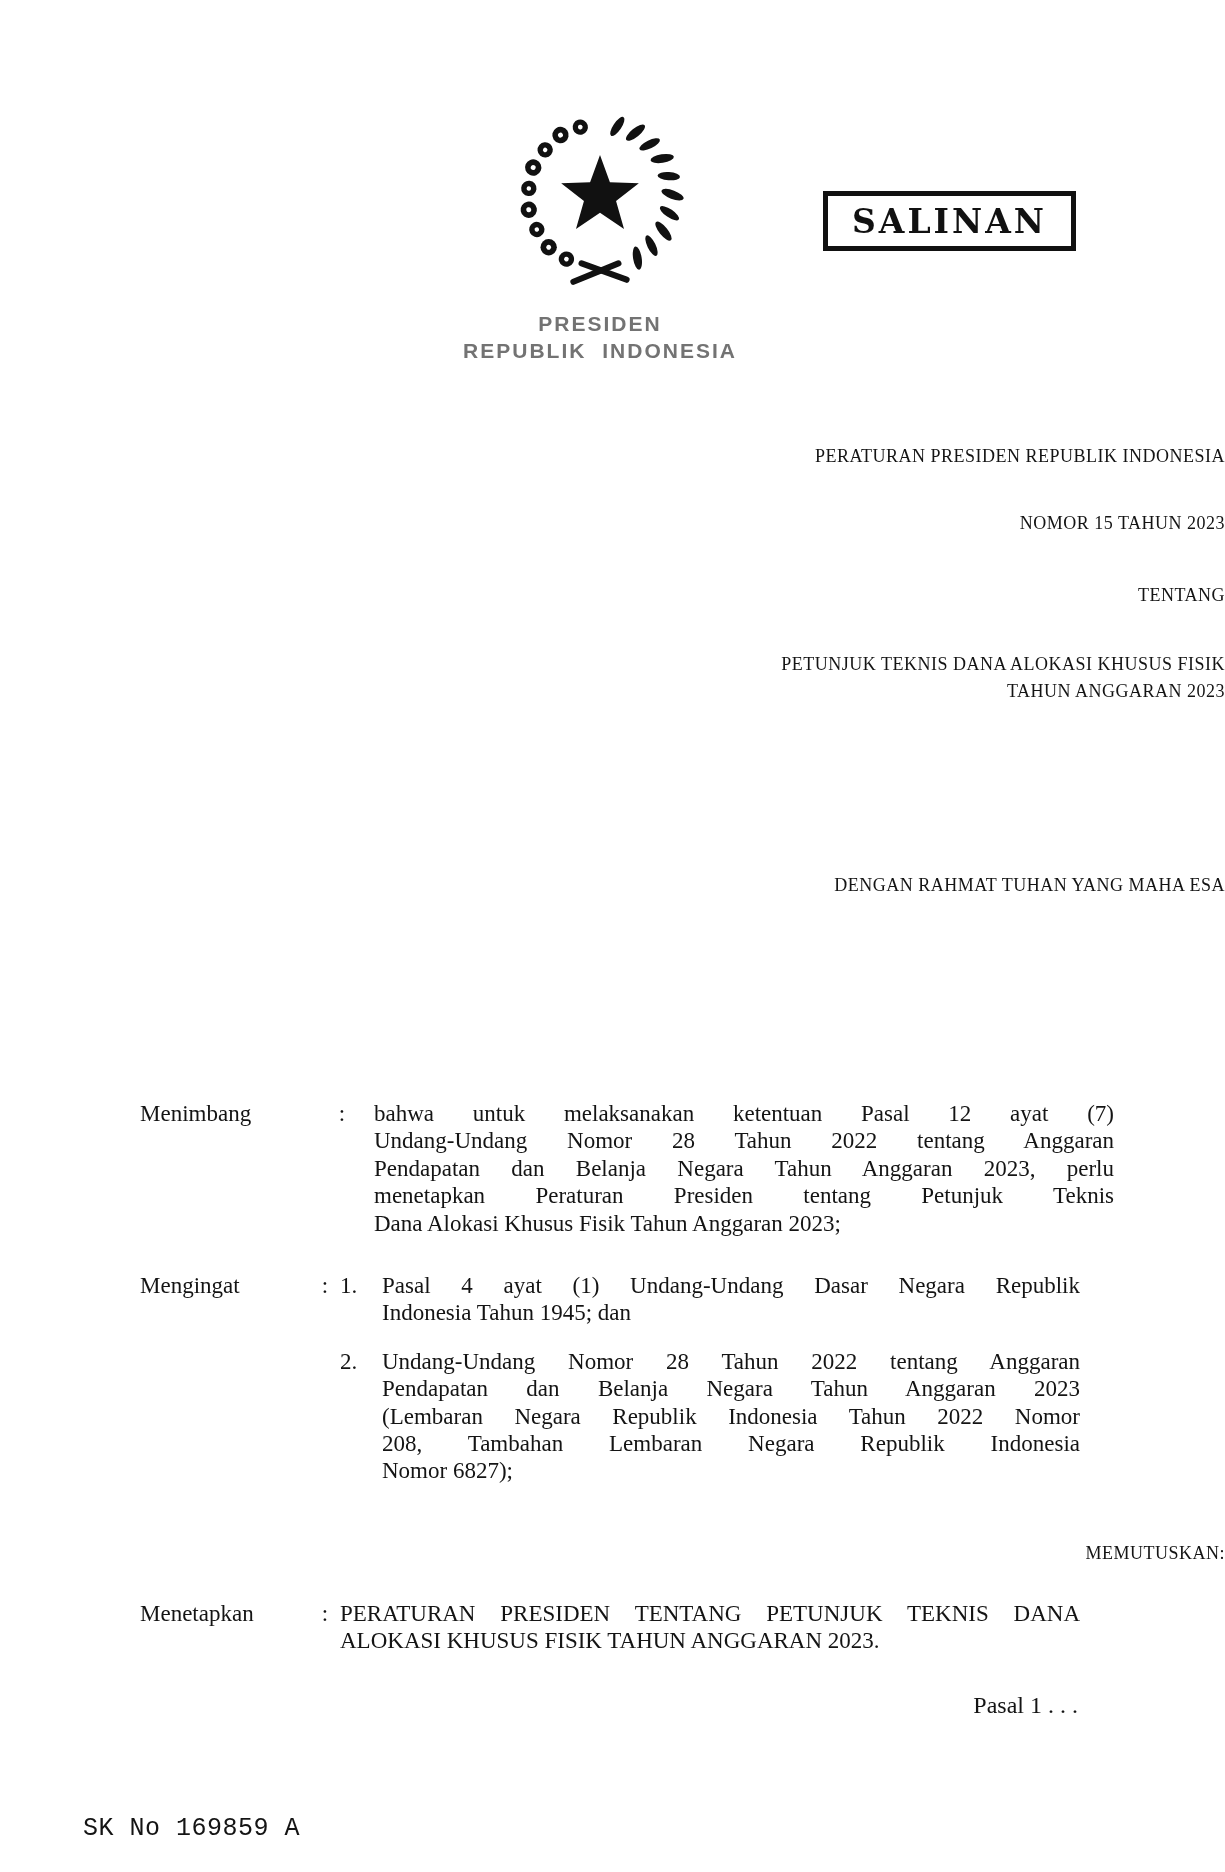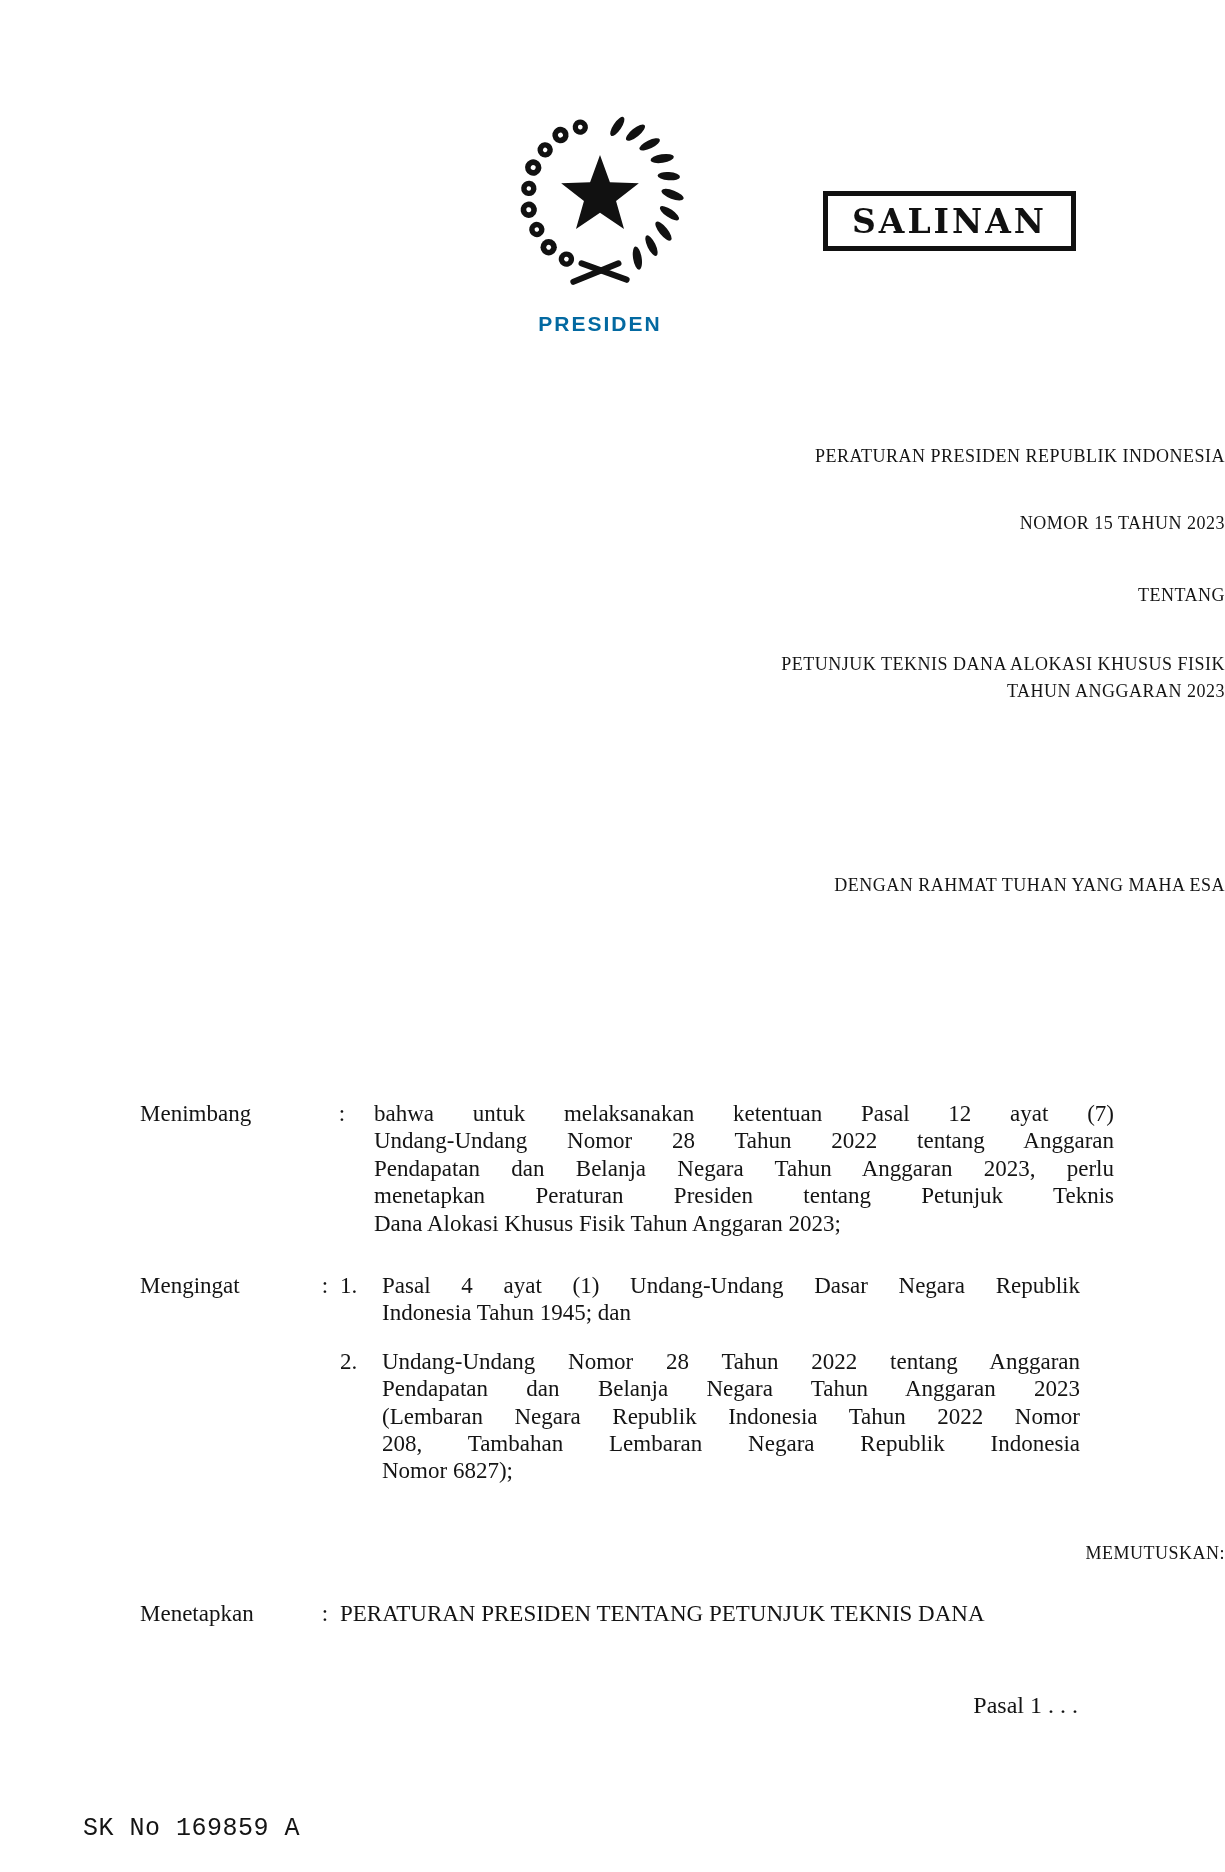--- a/index.html
+++ b/index.html
@@ -23,21 +23,21 @@
     height: 184px;
   }
   .letterhead {
     position: absolute;
     left: 0;
     top: 311px;
     width: 1200px;
     text-align: center;
     font-family: "Liberation Sans", sans-serif;
     font-weight: bold;
-    color: #0369a1;
+    color: #737373;
   }
   .letterhead .lh1 {
     font-size: 21px;
     letter-spacing: 2px;
     line-height: 26px;
   }
   .letterhead .lh2 {
     font-size: 21px;
     letter-spacing: 2px;
     word-spacing: 8px;
@@ -210,20 +210,21 @@
     </g>
     <polygon fill="#111" points="90,46 99.7,72.7 128,73.6 105.7,91.1 113.5,118.4 90,102.5 66.5,118.4 74.3,91.1 52,73.6 80.3,72.7"></polygon>
   </svg>
 
   <div class="stamp-box">
     <span>SALINAN</span>
   </div>
 
   <div class="letterhead">
     <div class="lh1">PRESIDEN</div>
+    <div class="lh2">REPUBLIK INDONESIA</div>
   </div>
 
   <div class="cline t1">PERATURAN PRESIDEN REPUBLIK INDONESIA</div>
   <div class="cline t2">NOMOR 15 TAHUN 2023</div>
   <div class="cline t4">PETUNJUK TEKNIS DANA ALOKASI KHUSUS FISIK</div>
   <div class="cline t3">TENTANG</div>
   <div class="cline t5">TAHUN ANGGARAN 2023</div>
 
   <div class="cline invocation">DENGAN RAHMAT TUHAN YANG MAHA ESA</div>
 
@@ -263,20 +264,21 @@
     </div>
   </div>
 
   <div class="cline decision">MEMUTUSKAN:</div>
 
   <div class="clause enacting">
     <div class="label">Menetapkan</div>
     <div class="colon">:</div>
     <div class="jlines">
         <div class="jline">PERATURAN PRESIDEN TENTANG PETUNJUK TEKNIS DANA</div>
+        <div class="jline">ALOKASI KHUSUS FISIK TAHUN ANGGARAN 2023.</div>
       </div>
   </div>
 
   <div class="catchword">Pasal 1 . . .</div>
 
   <div class="footer-code">SK No 169859 A</div>
 
 </div>
 
 </body></html>

